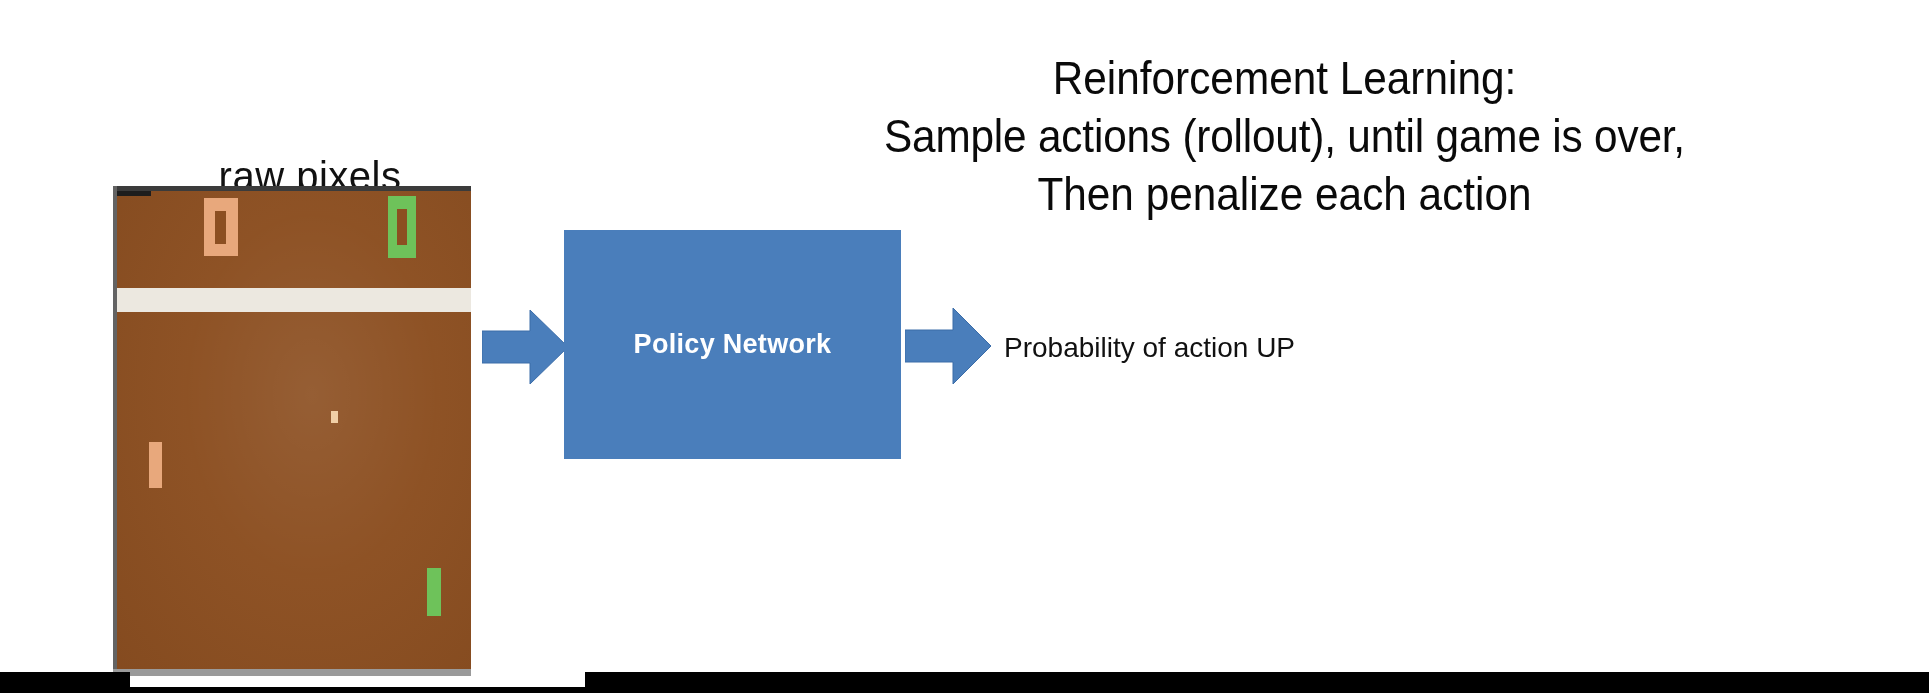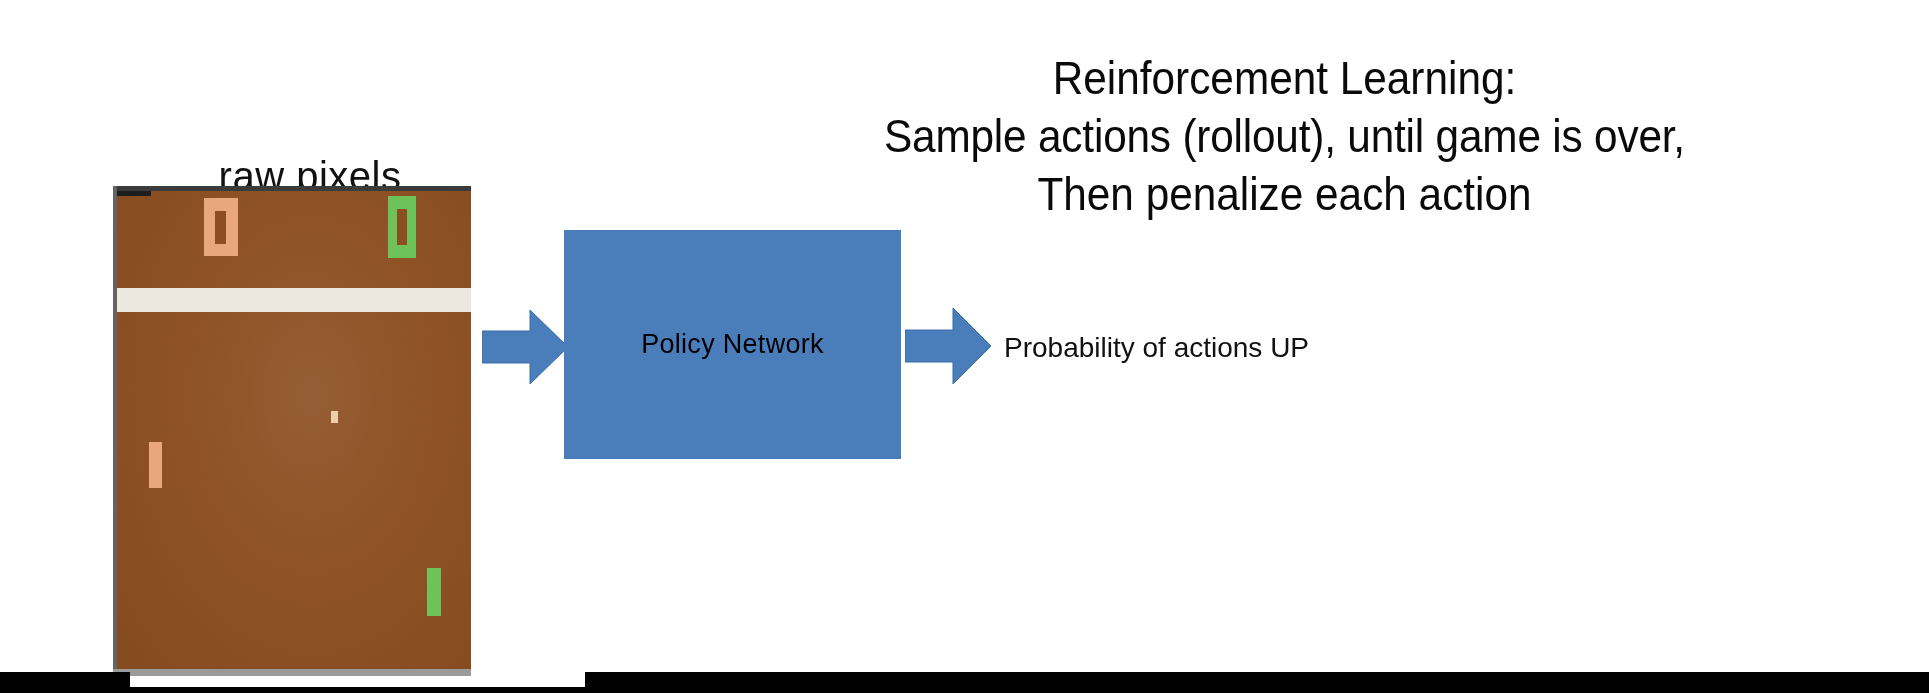--- a/index.html
+++ b/index.html
@@ -183,25 +183,26 @@
     left: 564px;
     top: 230px;
     width: 337px;
     height: 229px;
     background: #4a7ebb;
     display: flex;
     align-items: center;
     justify-content: center;
   }
   #policy-box-label {
-    color: #000000;
+    color: #ffffff;
     font-family: "Liberation Sans", sans-serif;
     font-size: 27px;
     letter-spacing: 0.3px;
     white-space: nowrap;
+    font-weight: bold;
   }
 
   
   #output-label {
     position: absolute;
     left: 1004px;
     top: 332px;
     font-family: "Liberation Sans", sans-serif;
     font-size: 28px;
     color: #111111;
@@ -266,21 +267,21 @@
   </svg>
 
   <div id="policy-box">
     <span id="policy-box-label">Policy Network</span>
   </div>
 
   <svg class="block-arrow" id="arrow-out" viewBox="0 0 86 80">
     <polygon points="0,24 48,24 48,2 86,40 48,78 48,56 0,56" fill="#4a7ebb" stroke="#3a6ca8" stroke-width="1"></polygon>
   </svg>
 
-  <div id="output-label">Probability of actions UP</div>
+  <div id="output-label">Probability of action UP</div>
 
   <div id="headline">
     <span class="line" id="headline-line-1">Reinforcement Learning:</span>
     <span class="line" id="headline-line-2">Sample actions (rollout), until game is over,</span>
     <span class="line" id="headline-line-3">Then penalize each action</span>
   </div>
 
   <div class="black-bar" id="bar-left"></div>
   <div class="black-bar" id="bar-right"></div>
   <div class="black-bar" id="bar-mid"></div>

